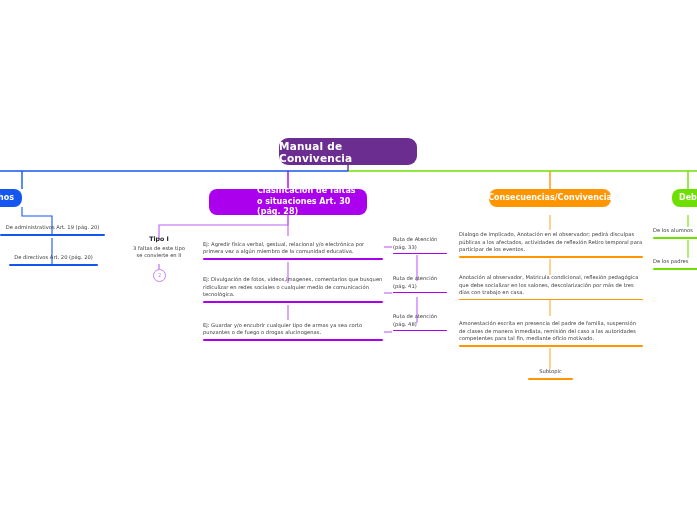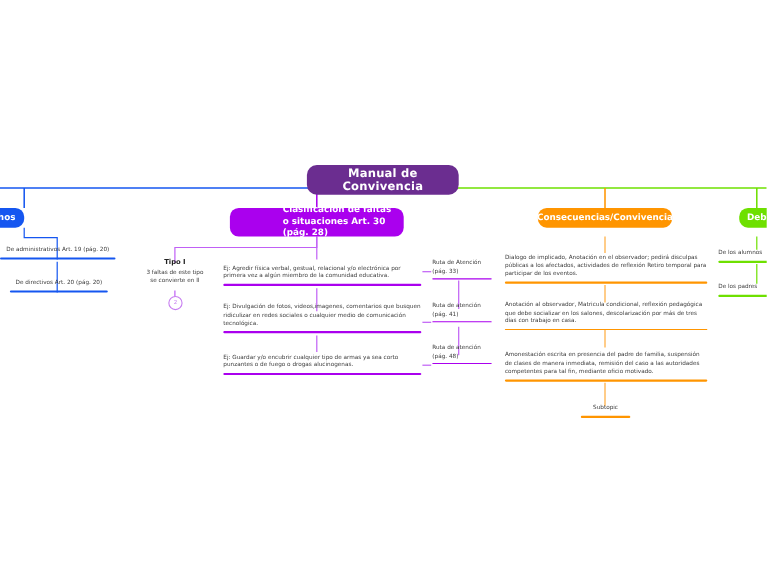--- a/index.html
+++ b/index.html
@@ -36,22 +36,21 @@
   .root {
     background: #6b2d90;
     color: #ffffff;
     border-radius: 9px;
     font-weight: bold;
     font-size: 10.5px;
     display: flex;
     align-items: center;
     justify-content: center;
     letter-spacing: .2px;
-    text-align: center;
-    margin-top: 12px;
+    text-align: left;
   }
   
   .pill {
     border-radius: 8px;
     color: #ffffff;
     font-weight: bold;
     font-size: 8px;
     display: flex;
     align-items: center;
     justify-content: center;

